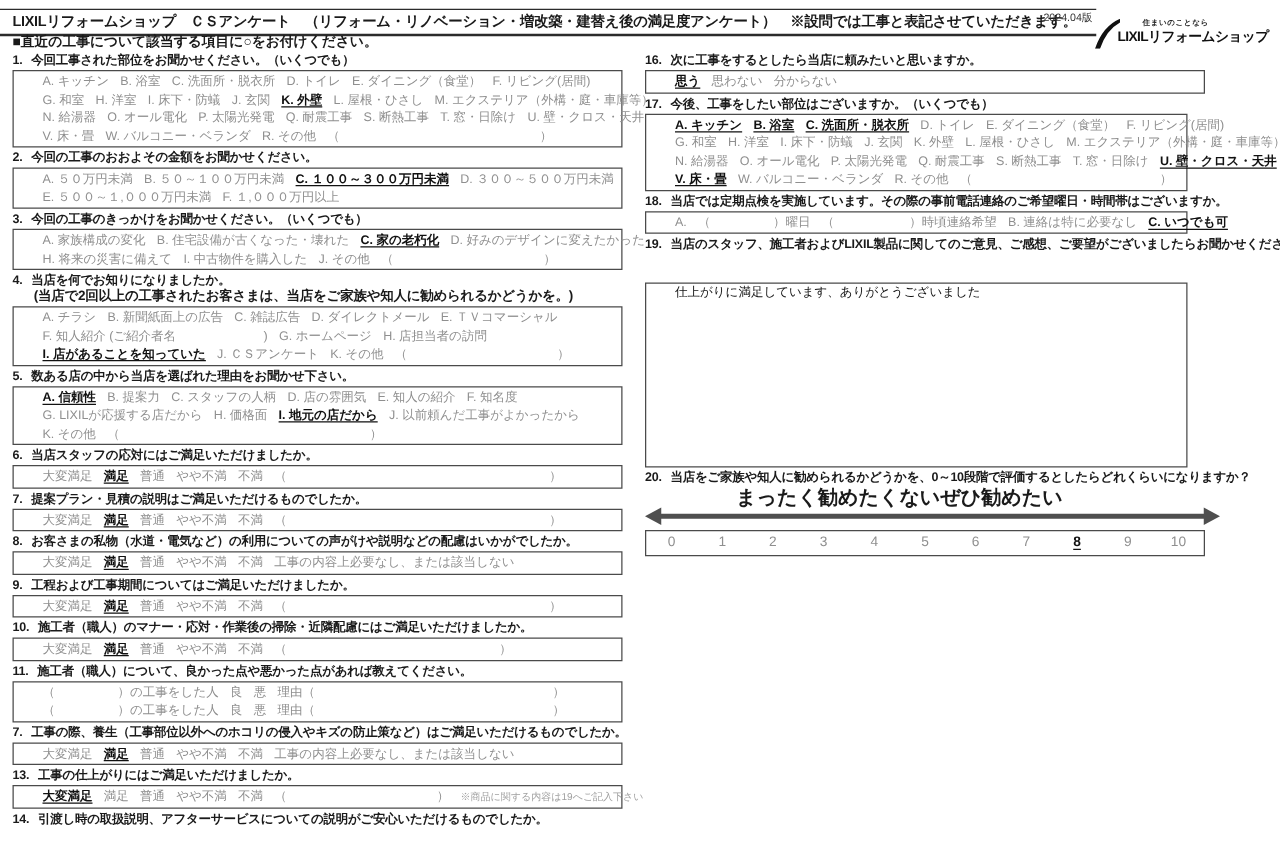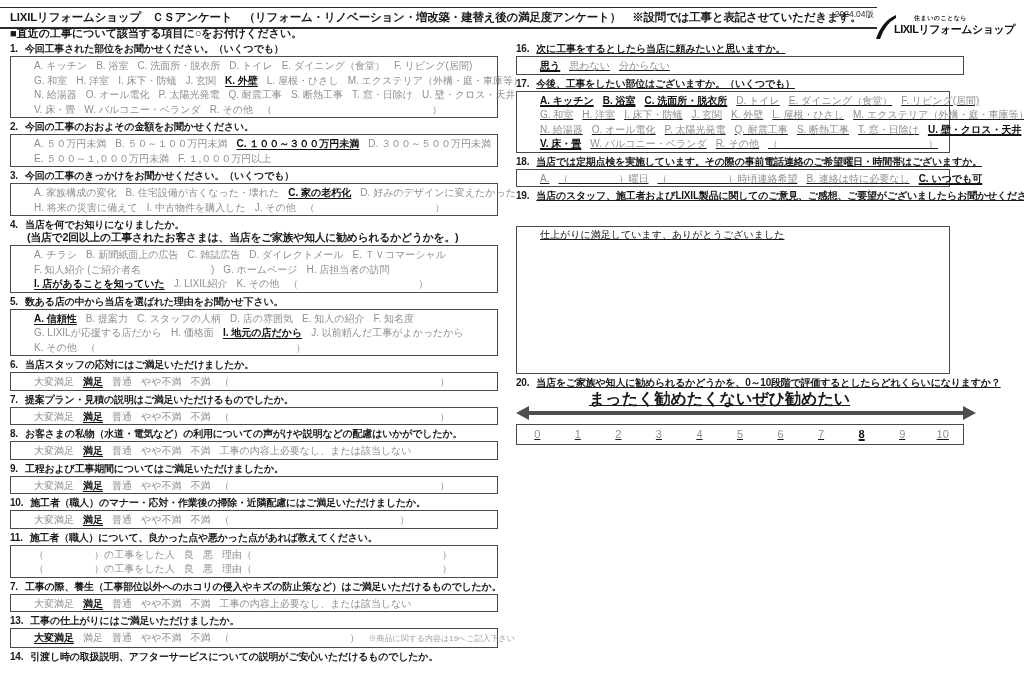--- a/index.html
+++ b/index.html
@@ -15,21 +15,21 @@
   .header-version { position:absolute; right:150px; top:9px; font-size:8.5px; color:#333; }
   .logo { position:absolute; right:6px; top:1px; width:142px; height:27px;margin-top:12px; }
   .logo svg { position:absolute; left:0; top:2px; }
   .logo-tagline { position:absolute; left:38px; top:1px; font-size:6px; font-weight:bold; color:#222; letter-spacing:0.5px; }
   .logo-text { position:absolute; left:18px; top:9px; font-size:11px; font-weight:bold; color:#111; letter-spacing:-0.5px; white-space:nowrap; }
   .instruction { position:absolute; left:10px; top:26px; font-weight:bold; font-size:11px; }
 
   
   .col { position:absolute; top:42px; }
   .col-left  { left:10px;  width:488px; }
-  .col-right { left:516px; width:434px;text-decoration:underline; }
+  .col-right { left:516px; width:434px; }
 
   
   .q { margin-bottom:2px; }
   .q-title { font-weight:bold; font-size:10px; line-height:13px; white-space:nowrap; letter-spacing:-0.2px; }
   .q-num { display:inline-block; margin-right:7px; }
   .q-subtitle { font-weight:bold; font-size:10.8px; line-height:13px; padding-left:17px; white-space:nowrap; letter-spacing:-0.2px; }
   .q-box { border:1.5px solid #4a4a4a; padding:1px 23px; margin-top:1px; background:#fff; }
   .opt-line { line-height:12.5px; white-space:nowrap; }
   .seg { color:#8f8f8f; font-size:10px; margin-right:9px; }
   .seg.sel { color:#111; font-weight:bold; text-decoration:underline; text-underline-offset:2px; }
@@ -97,21 +97,21 @@
         <div class="opt-line"><span class="seg">A. 家族構成の変化</span><span class="seg">B. 住宅設備が古くなった・壊れた</span><span class="seg sel">C. 家の老朽化</span><span class="seg">D. 好みのデザインに変えたかった</span></div>
         <div class="opt-line"><span class="seg">H. 将来の災害に備えて</span><span class="seg">I. 中古物件を購入した</span><span class="seg">J. その他</span><span class="seg">（　　　　　　　　　　　　）</span></div>
       </div>
     </div>
     <div class="q qn-4">
       <div class="q-title"><span class="q-num">4.</span><span>当店を何でお知りになりましたか。</span></div>
       <div class="q-subtitle">(当店で2回以上の工事されたお客さまは、当店をご家族や知人に勧められるかどうかを。)</div>
       <div class="q-box">
         <div class="opt-line"><span class="seg">A. チラシ</span><span class="seg">B. 新聞紙面上の広告</span><span class="seg">C. 雑誌広告</span><span class="seg">D. ダイレクトメール</span><span class="seg">E. ＴＶコマーシャル</span></div>
         <div class="opt-line"><span class="seg">F. 知人紹介 (ご紹介者名　　　　　　　)</span><span class="seg">G. ホームページ</span><span class="seg">H. 店担当者の訪問</span></div>
-        <div class="opt-line"><span class="seg sel">I. 店があることを知っていた</span><span class="seg">J. LIXIL紹介</span><span class="seg">K. その他</span><span class="seg">（　　　　　　　　　　　　）</span></div>
+        <div class="opt-line"><span class="seg sel">I. 店があることを知っていた</span><span class="seg">J. ＣＳアンケート</span><span class="seg">K. その他</span><span class="seg">（　　　　　　　　　　　　）</span></div>
       </div>
     </div>
     <div class="q qn-5">
       <div class="q-title"><span class="q-num">5.</span><span>数ある店の中から当店を選ばれた理由をお聞かせ下さい。</span></div>
       <div class="q-box">
         <div class="opt-line"><span class="seg sel">A. 信頼性</span><span class="seg">B. 提案力</span><span class="seg">C. スタッフの人柄</span><span class="seg">D. 店の雰囲気</span><span class="seg">E. 知人の紹介</span><span class="seg">F. 知名度</span></div>
         <div class="opt-line"><span class="seg">G. LIXILが応援する店だから</span><span class="seg">H. 価格面</span><span class="seg sel">I. 地元の店だから</span><span class="seg">J. 以前頼んだ工事がよかったから</span></div>
         <div class="opt-line"><span class="seg">K. その他</span><span class="seg">（　　　　　　　　　　　　　　　　　　　　）</span></div>
       </div>
     </div>

